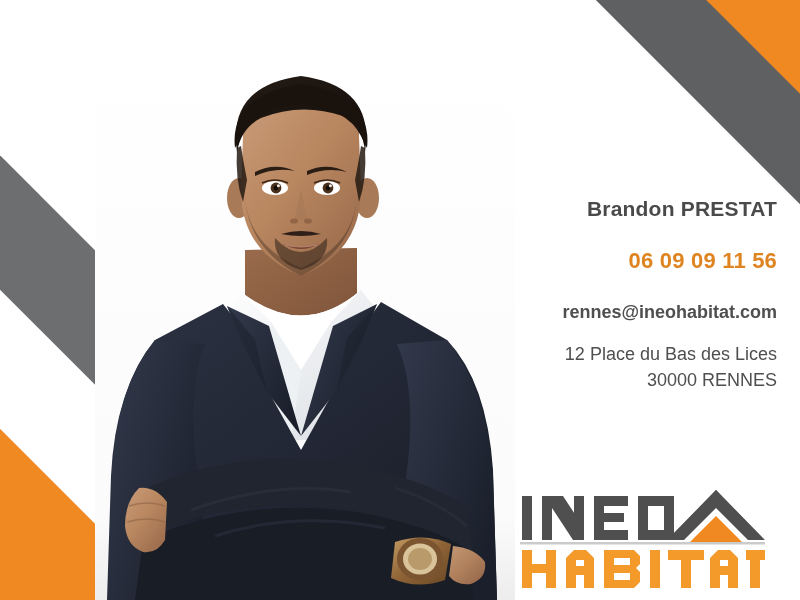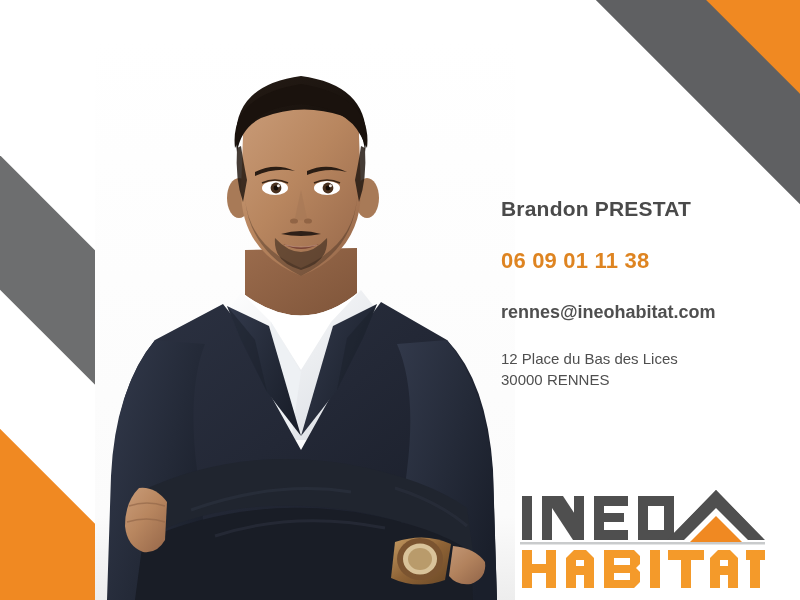--- a/index.html
+++ b/index.html
@@ -79,24 +79,24 @@
     position: absolute;
     left: 0;
     top: 0;
     width: 420px;
     height: 560px;
   }
 
   
   #contact {
     position: absolute;
-    left: 501px;
+    left: 487px;
     top: 196px;
     width: 290px;
-    text-align: left;
+    text-align: right;
   }
   .c-name {
     font-size: 21px;
     font-weight: bold;
     color: #4A4A4A;
     letter-spacing: 0.2px;
     line-height: 1.2;
   }
   .c-phone {
     margin-top: 27px;
@@ -105,22 +105,22 @@
     color: #DE8421;
     letter-spacing: 0.2px;
   }
   .c-email {
     margin-top: 28px;
     font-size: 18px;
     color: #4F4F4F;
     font-weight: 700;
   }
   .c-address {
-    margin-top: 25px;
-    font-size: 15px;
+    margin-top: 19px;
+    font-size: 18px;
     color: #4F4F4F;
     line-height: 1.42;
   }
   .c-web {
     margin-top: 26px;
     font-size: 18px;
     color: #4F4F4F;
   }
 
   
@@ -276,21 +276,21 @@
       <path d="M188 204 Q206 214 224 204 Q206 210 188 204 Z" fill="#7A4436"></path>
       <path d="M190 205 Q206 209 222 205" stroke="#C9A08C" stroke-width="1.2" fill="none" opacity="0.6"></path>
 
       <path d="M150 158 Q154 210 206 236 Q258 210 262 158
                Q258 206 206 228 Q154 206 150 158 Z" fill="#2E2018" opacity="0.35"></path>
     </svg>
   </div>
 
   <div id="contact">
     <div class="c-name">Brandon PRESTAT</div>
-    <div class="c-phone">06 09 01 11 38</div>
+    <div class="c-phone">06 09 09 11 56</div>
     <div class="c-email">rennes@ineohabitat.com</div>
     <div class="c-address">
       <div>12 Place du Bas des Lices</div>
       <div>30000 RENNES</div>
     </div>
   </div>
 
   <div id="logo">
     <svg width="245" height="105" viewBox="0 0 245 105">
 

